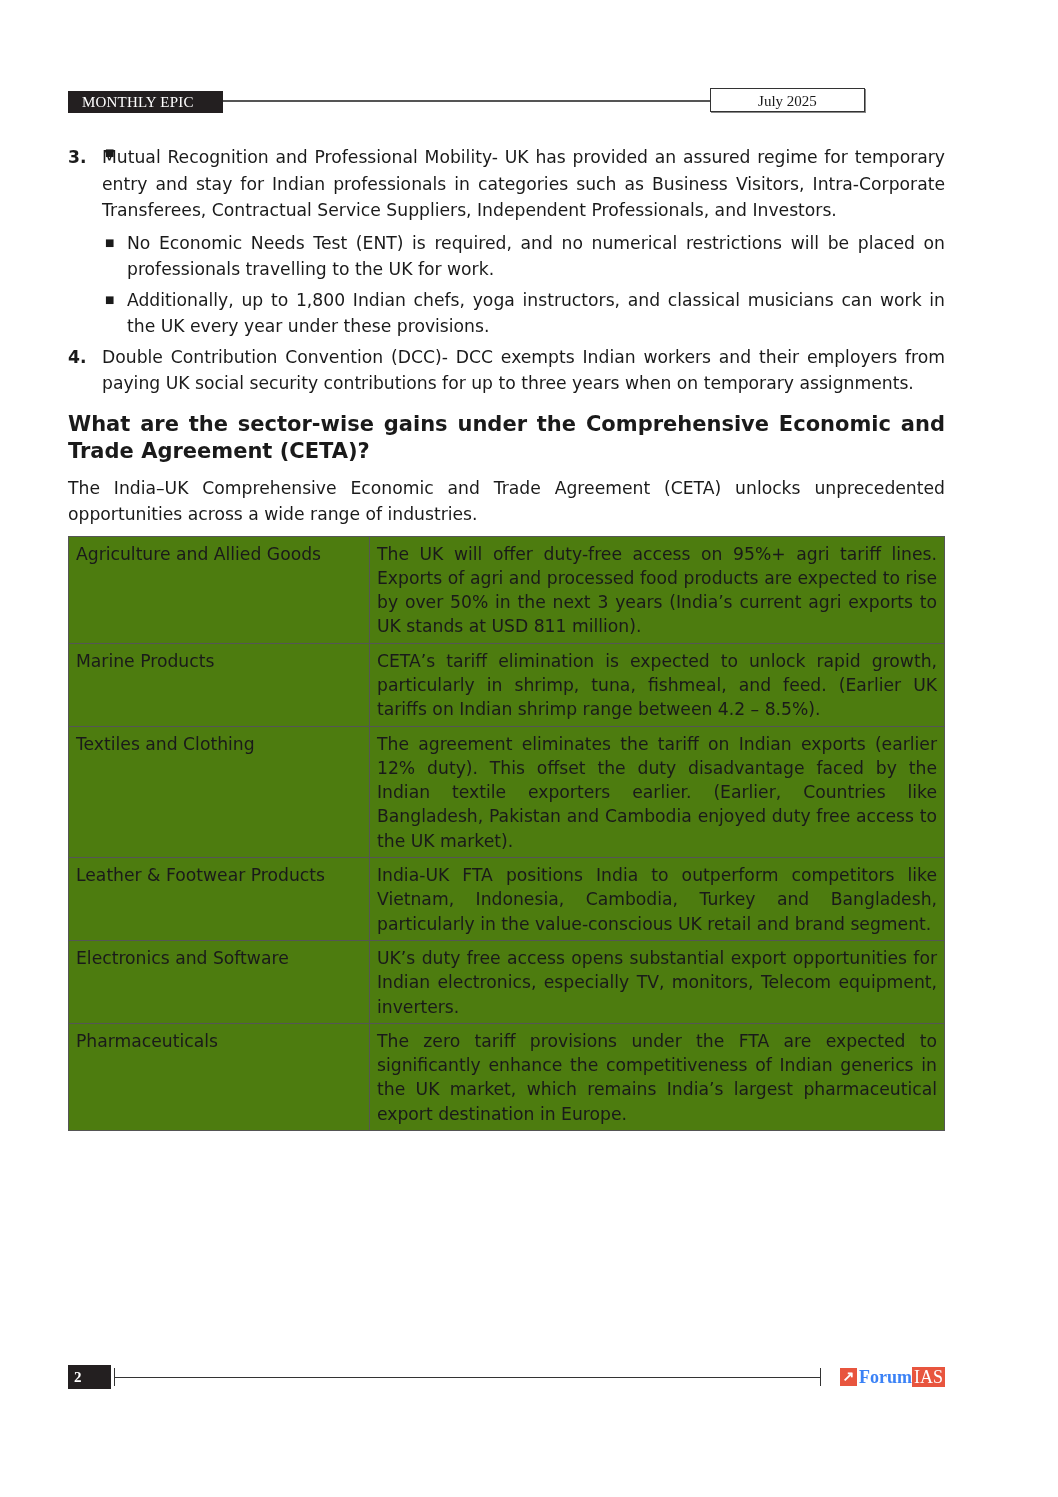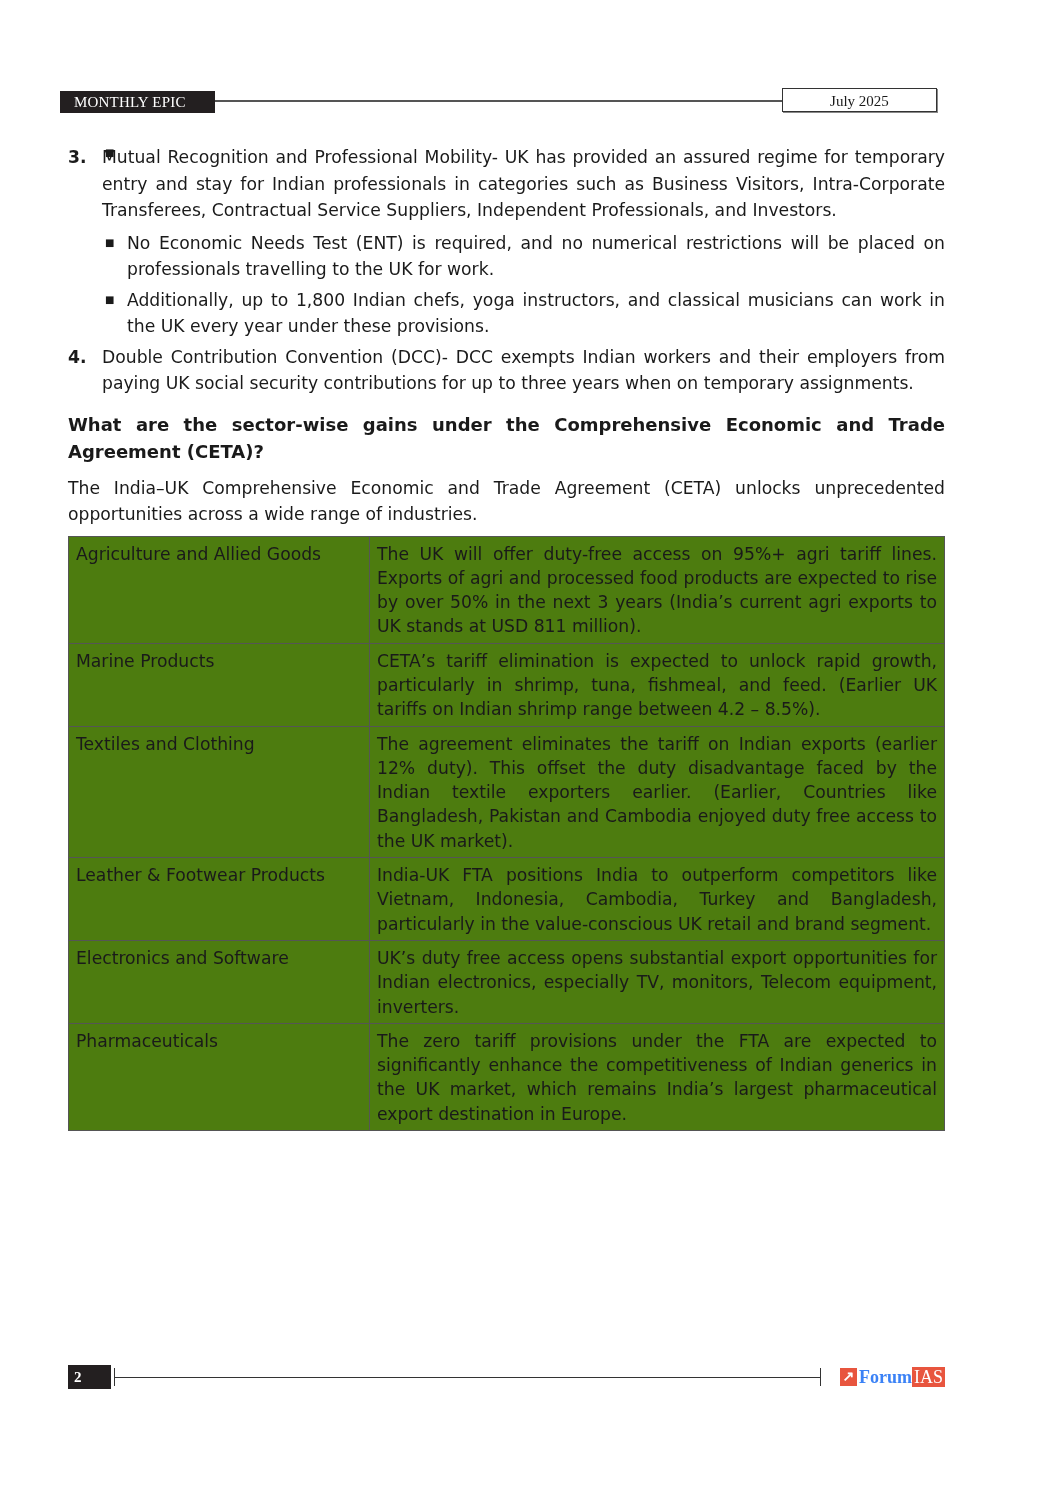--- a/index.html
+++ b/index.html
@@ -1,27 +1,27 @@
 <!DOCTYPE html>
 <html><head>
 <meta charset="utf-8">
 <style>
   html, body { margin: 0; padding: 0; background: #ffffff; }
   body { width: 1058px; height: 1497px; position: relative; font-family: "DejaVu Sans", sans-serif; color: #1a1a1a; }
-  .header { position: absolute; top: 88px; left: 60px; width: 877px; height: 26px; }
+  .header { position: absolute; top: 88px; left: 68px; width: 797px; height: 26px; }
   .header .tag { position: absolute; left: 0; top: 3px; height: 22px; width: 155px; background: #231f20; color: #fff; font-family: "Liberation Serif", serif; font-size: 15px; line-height: 22px; padding-left: 14px; box-sizing: border-box; letter-spacing: 0.2px; }
   .header .line { position: absolute; left: 155px; right: 155px; top: 12px; border-top: 2px solid #555; }
   .header .date { position: absolute; right: 0; top: 0; width: 155px; height: 24px; border: 1px solid #333; box-shadow: 1px 1px 0 #888; font-family: "Liberation Serif", serif; font-size: 15px; line-height: 24px; text-align: center; box-sizing: border-box; }
   .content { position: absolute; left: 68px; top: 140px; width: 877px; font-size: 17.2px; line-height: 26.5px; }
   .bullet { position: relative; padding-left: 59px; margin-bottom: 4px; text-align: justify; }
   .bullet .mark { position: absolute; left: 37px; top: 0; font-size: 10px; }
   .numbered { position: relative; padding-left: 34px; margin-bottom: 6px; text-align: justify; }
   .numbered .num { position: absolute; left: 0; top: 0; font-weight: bold; }
   b { font-weight: normal; }
-  h2 { font-size: 18px; line-height: 27px; margin: 14px 0 10px 0; font-weight: bold; color: #1a1a1a; text-align: justify; }
+  h2 { font-size: 21px; line-height: 27px; margin: 14px 0 10px 0; font-weight: bold; color: #1a1a1a; text-align: justify; }
   p.intro { margin: 0 0 8px 0; text-align: justify; }
   table { border-collapse: collapse; width: 877px; background: #4d7c0f; }
   td { border: 1px solid #555; vertical-align: top; padding: 5px 7px 4px 7px; font-size: 17.2px; line-height: 24.3px; }
   td.sector { width: 286px; }
   td.desc { text-align: justify; }
   .footer { position: absolute; top: 1365px; left: 68px; width: 877px; height: 25px; }
   .footer .page { position: absolute; left: 0; top: 0; width: 43px; height: 24px; background: #231f20; color: #fff; font-family: "Liberation Serif", serif; font-weight: bold; font-size: 15px; line-height: 24px; padding-left: 6px; box-sizing: border-box; }
   .footer .line { position: absolute; left: 47px; right: 125px; top: 12px; border-top: 1.5px solid #333; }
   .footer .tickl { position: absolute; left: 46px; top: 3px; height: 18px; border-left: 1px solid #333; }
   .footer .tickr { position: absolute; right: 124px; top: 3px; height: 18px; border-left: 1px solid #333; }

